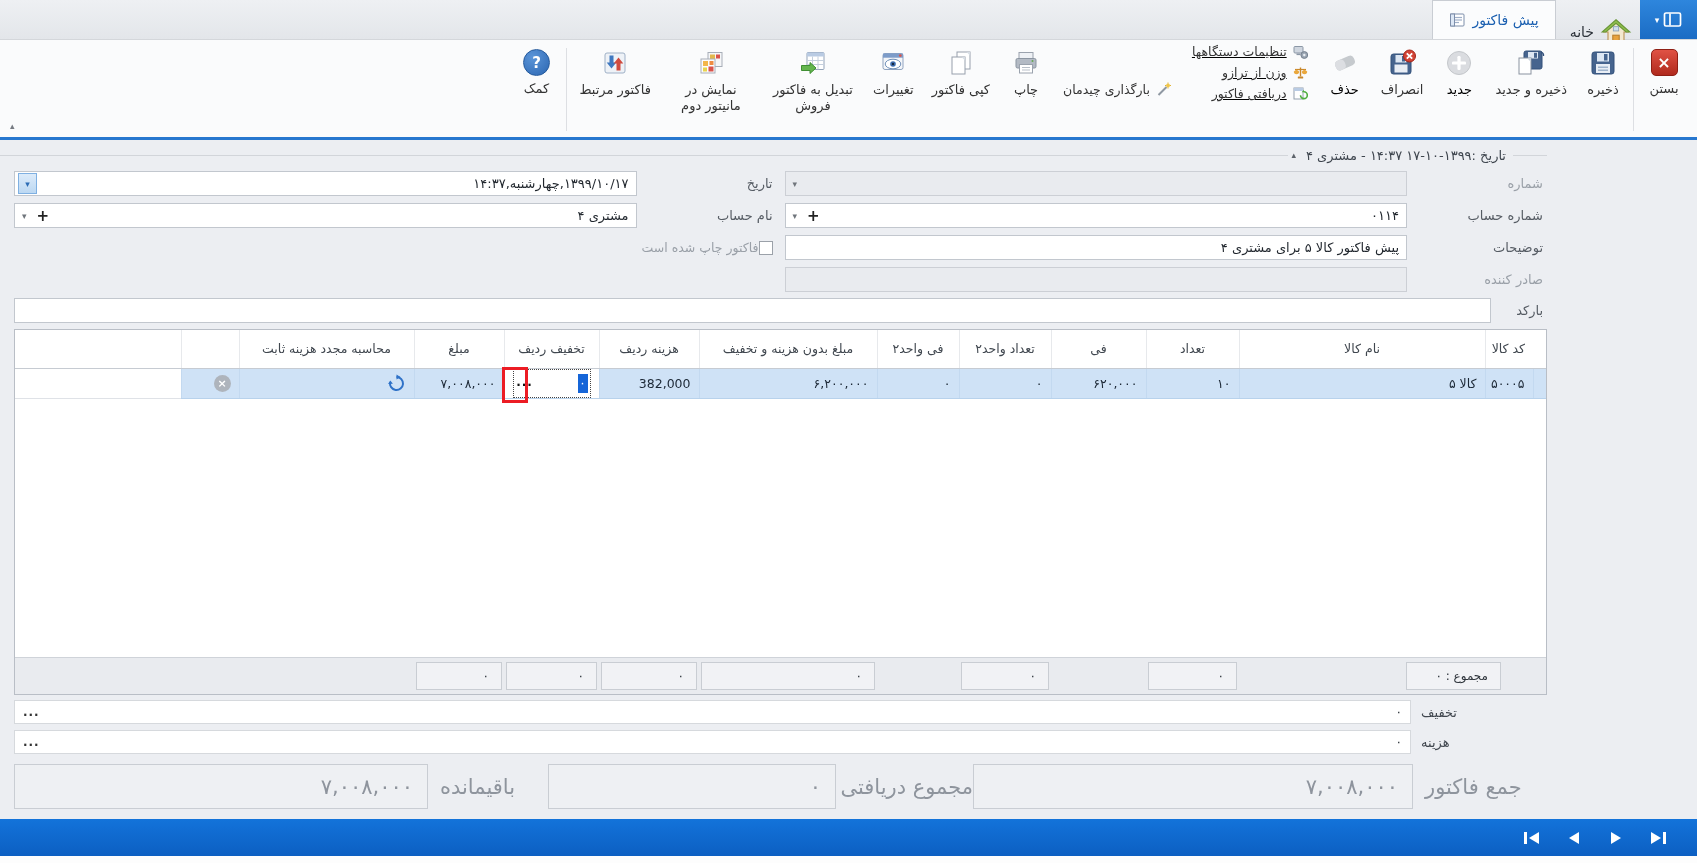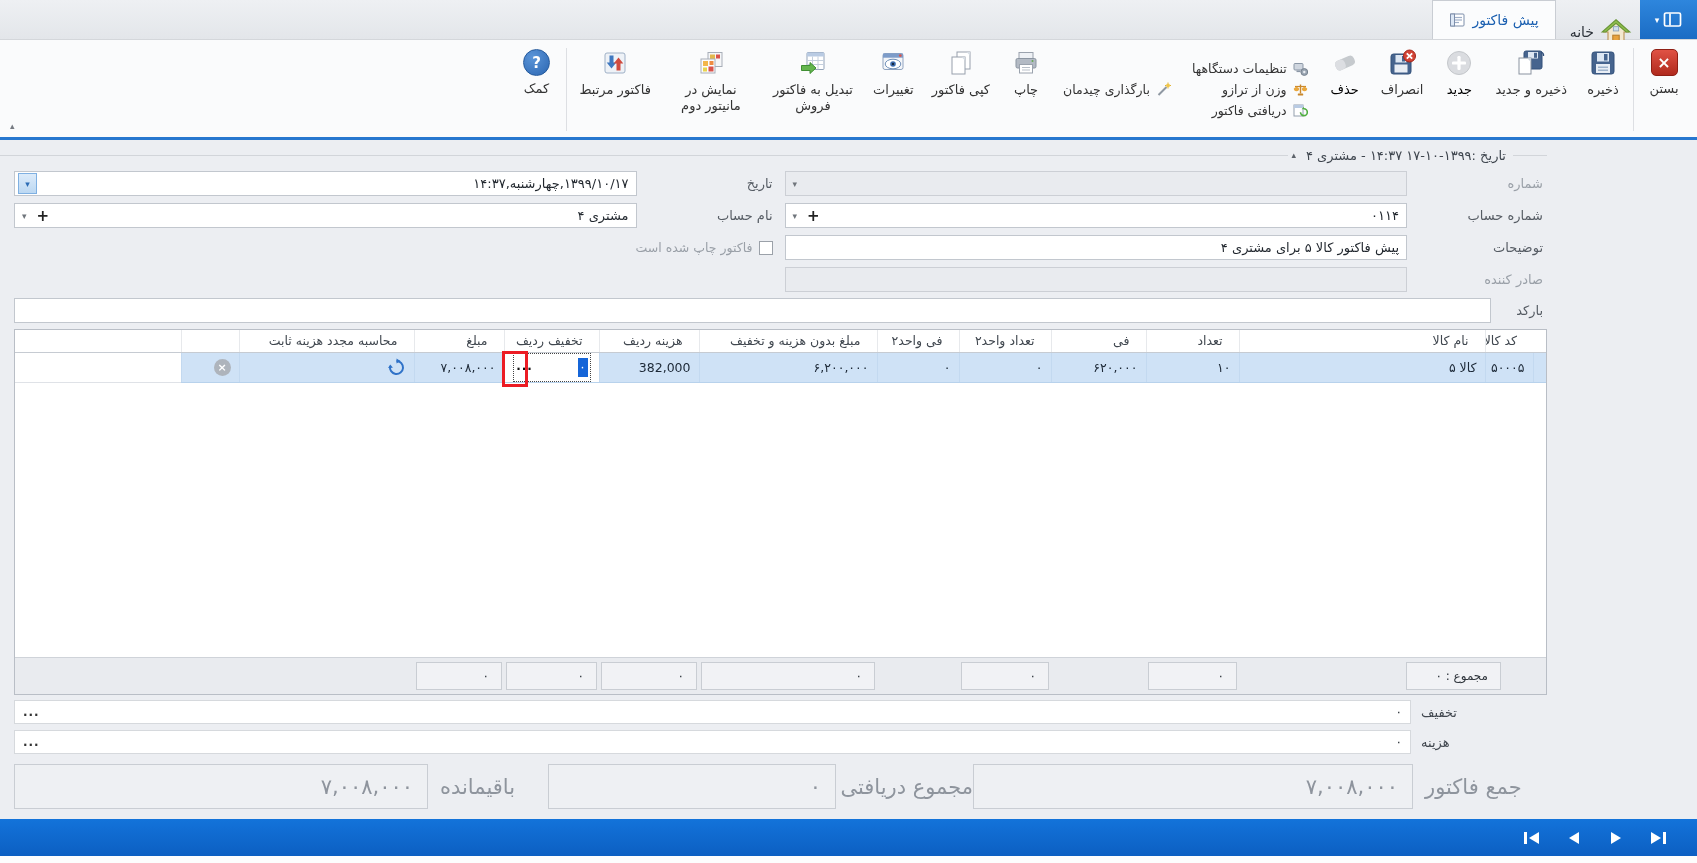--- a/index.html
+++ b/index.html
@@ -15,21 +15,21 @@
   .tab-home { padding:0 8px 0 14px;margin-top:24px; }
   .tab-active { background:#fbfcfd; border:1px solid #c9cdd3; border-bottom:none; color:#1a5fb0; direction:ltr; }
   .tabspacer { flex:1; }
 
   
   .toolbar { height:100px; background:#fafbfc; border-bottom:3px solid #2777cf; display:flex; align-items:stretch; padding:4px 6px 2px; position:relative; }
   .tb-item { display:flex; flex-direction:column; align-items:center; padding:5px 9px 0; gap:5px; font-size:13px; color:#333; min-width:54px; cursor:pointer; }
   .tb-item .cap { text-align:center; line-height:1.25; max-width:84px; }
   .tb-item.disabled { color:#000000; cursor:default; }
   .tb-sep { width:1px; background:#dddfe3; margin:4px 3px; }
-  .tb-stack { display:flex; flex-direction:column; justify-content:center; gap:6px; padding:0 10px; }
+  .tb-stack { display:flex; flex-direction:column; gap:6px; padding:0 10px;text-decoration:underline; }
   .tb-small { display:flex; align-items:center; gap:6px; font-size:12.5px; color:#333; cursor:pointer; white-space:nowrap; }
   .tb-mid { display:flex; align-items:center; padding:0 10px; }
   .ic-close { width:27px; height:27px; border-radius:5px; background:linear-gradient(#e05244,#b02a1e); border:1px solid #8f1f15; color:#fff; font-weight:bold; font-size:16px; display:flex; align-items:center; justify-content:center; }
   .ic-help { width:27px; height:27px; border-radius:50%; background:radial-gradient(circle at 35% 30%,#5b95d8,#2b66b2); border:1px solid #255a9c; color:#fff; font-weight:bold; font-size:15px; display:flex; align-items:center; justify-content:center; }
   .tb-collapse { position:absolute; left:10px; bottom:6px; font-size:9px; color:#767b82; cursor:pointer; }
 
   
   .content { flex:1; display:flex; flex-direction:column; padding:4px 150px 0 14px; min-height:0; }
   .group-head { display:flex; align-items:center; height:22px; font-size:13px; color:#3e454e; margin-left:-138px; flex:none; }
   .group-head .stub { width:34px; height:1px; background:#d2d5da; }
@@ -40,31 +40,31 @@
   .form-grid { display:grid; grid-template-columns:1fr 1fr; column-gap:8px; row-gap:5px; margin-top:4px; flex:none; }
   .frow { display:flex; align-items:center; height:27px; }
   .flbl { width:140px; flex:none; text-align:right; font-size:13px; color:#565c64; padding-right:4px; padding-left:8px; white-space:nowrap; }
   .flbl.dim { color:#9aa0a8; }
   .fld { flex:1; height:25px; background:#fff; border:1px solid #c2c7ce; display:flex; align-items:center; padding:0 7px 0 3px; font-size:13px; color:#1f252c; }
   .fld.disabled { background:#e9ebef; border-color:#cccfd5; color:#8d939b; }
   .fld .sp { flex:1; }
   .fld .plus { font-size:15px; font-weight:bold; color:#222; padding:0 6px; cursor:pointer; }
   .fld .dd { font-size:9px; color:#707challenge580; color:#70757c; padding:0 4px; cursor:pointer; }
   .fld .dd-blue { width:19px; height:21px; background:linear-gradient(#dcebfa,#bcd8f2); border:1px solid #7fb0e2; display:flex; align-items:center; justify-content:center; font-size:9px; color:#2c6cb5; cursor:pointer; }
-  .chkwrap { display:flex; align-items:center; gap:6px; width:140px; flex:none; padding-right:4px; font-size:12.5px; color:#9aa0a8; white-space:nowrap; overflow:visible; }
+  .chkwrap { display:flex; align-items:center; width:140px; flex:none; padding-right:4px; font-size:12.5px; color:#9aa0a8; white-space:nowrap; overflow:visible; }
   .chk { width:14px; height:14px; background:#fff; border:1px solid #9ba1a9; flex:none; cursor:pointer; }
 
   .barcode-row { display:flex; align-items:center; height:27px; margin-top:4px; flex:none; }
   .barcode-row .flbl { width:56px; }
   .barcode-row .fld { padding:0 7px; }
 
   
   .grid { flex:1; margin-top:5px; border:1px solid #b9bec6; background:#fff; display:flex; flex-direction:column; min-height:0; }
   table.g { width:100%; border-collapse:collapse; table-layout:fixed; direction:rtl; }
-  table.g th { height:22px; font-weight:normal; font-size:12.5px; color:#40474f; text-align:right; padding:0 16px; border-left:1px solid #e7e9ec; border-bottom:1px solid #c6cbd2; background:#fff; white-space:nowrap; overflow:hidden; }
+  table.g th { height:38px; font-weight:normal; font-size:12.5px; color:#40474f; text-align:center; padding:0 8px; border-left:1px solid #e7e9ec; border-bottom:1px solid #c6cbd2; background:#fff; white-space:nowrap; overflow:hidden; }
   table.g th.nob { border-left:none; }
   table.g td { height:30px; font-size:12.5px; color:#1c2836; text-align:right; padding:0 8px; border-left:1px solid #c3d9f0; border-bottom:1px solid #b8d2ec; background:#cfe2f6; white-space:nowrap; overflow:visible; }
   td.wcell { background:#fff !important; border-left:none !important; border-bottom:1px solid #dfe2e7 !important; }
   td.ctr { text-align:center; padding:0; }
   td.editor-cell { background:#fff !important; padding:0; position:relative; }
   .editor { height:100%; display:flex; align-items:center; border:1px dotted #444; background:#fff; padding:1px; }
   .sel-block { min-width:10px; height:19px; background:#1565d8; color:#fff; font-size:12px; display:flex; align-items:center; justify-content:center; margin-right:1px; }
   .esp { flex:1; }
   .ellipsis-btn { width:20px; height:100%; display:flex; align-items:flex-end; justify-content:center; font-size:12px; font-weight:bold; color:#111; letter-spacing:1px; padding-bottom:7px; cursor:pointer; }
   .red-annot { position:absolute; left:-3px; top:-2px; width:26px; height:36px; border:3px solid #ec1c24; z-index:6; pointer-events:none; }

